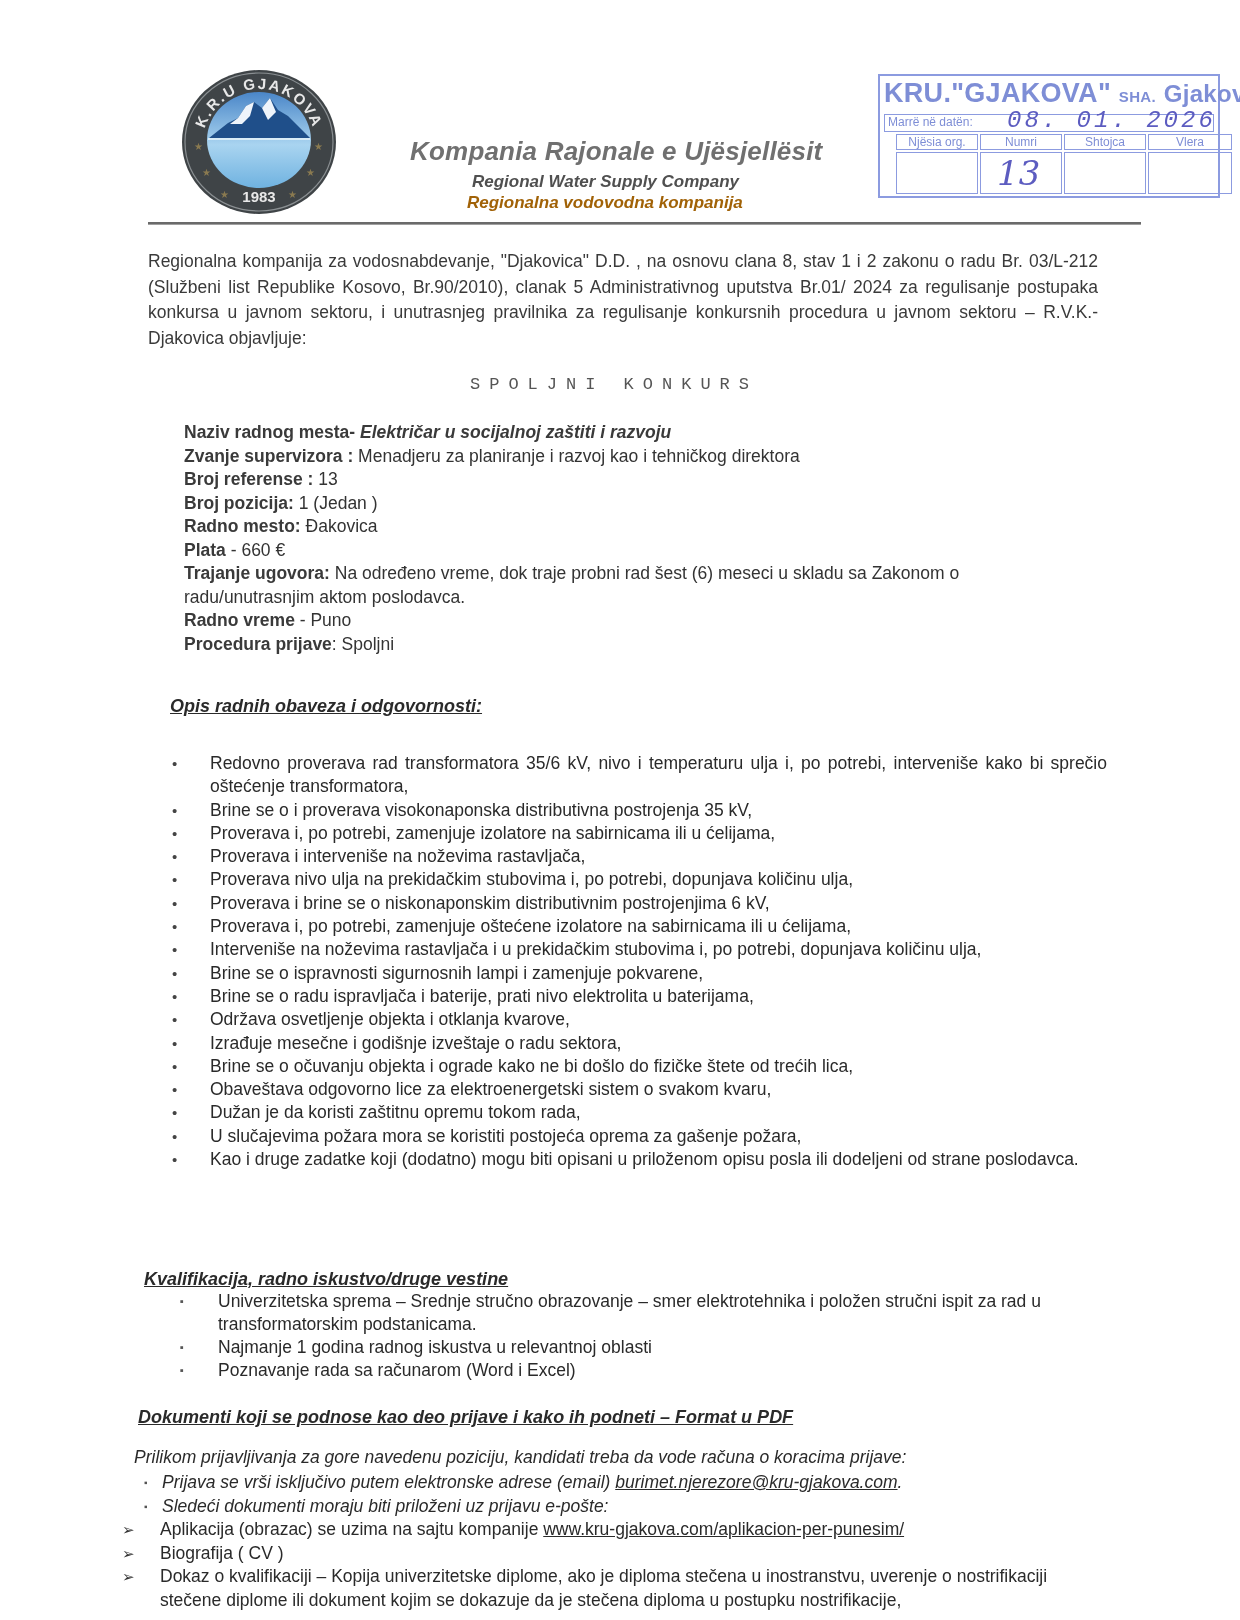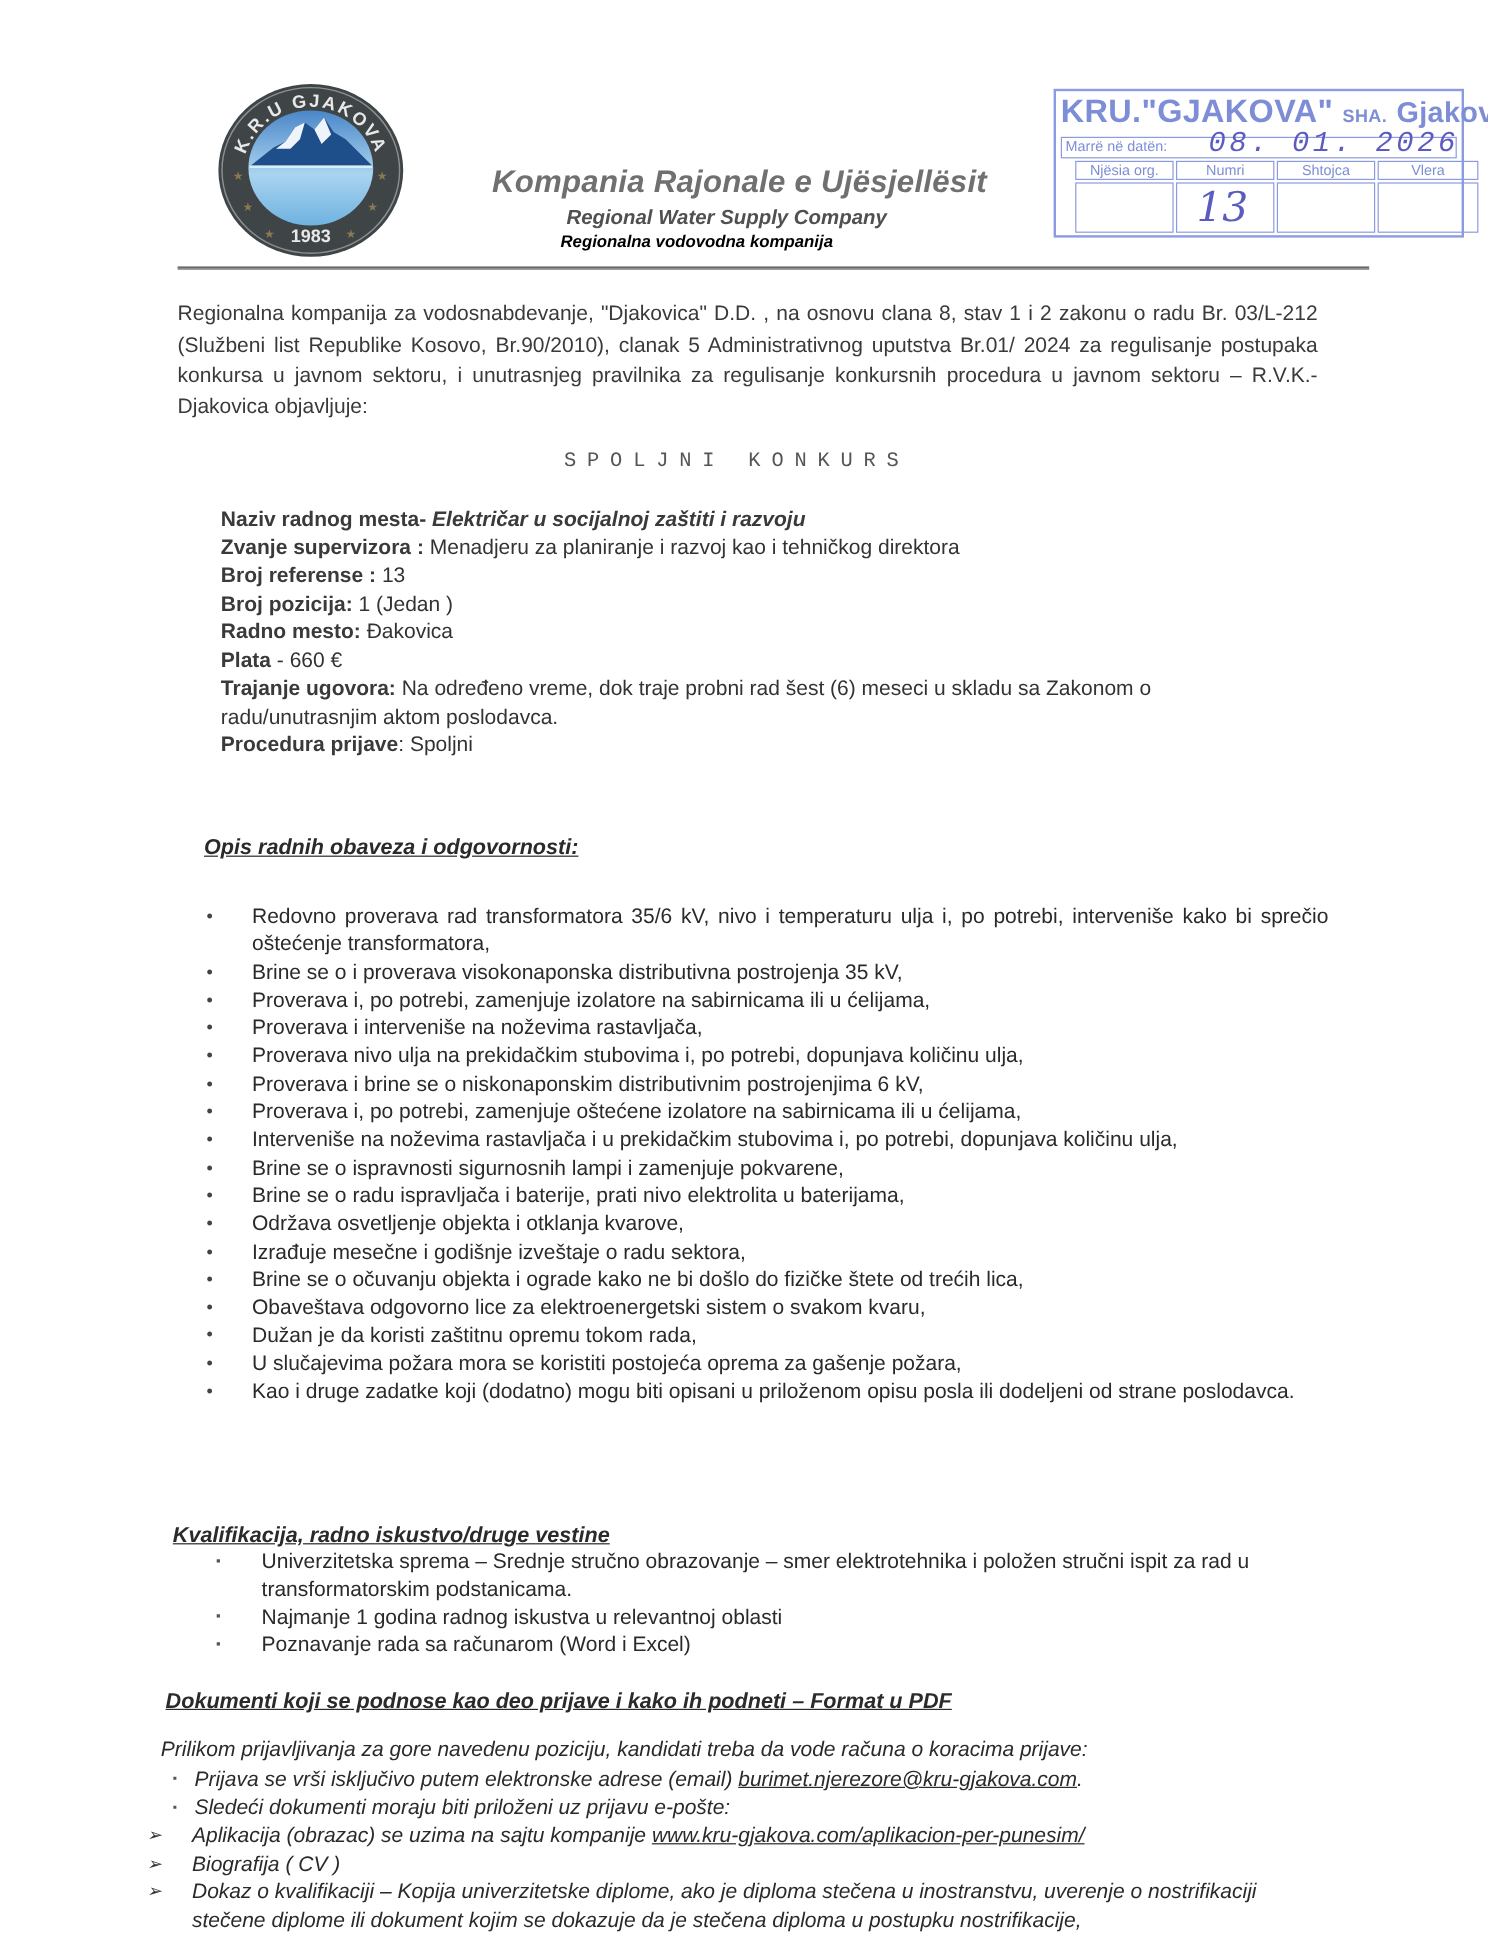--- a/index.html
+++ b/index.html
@@ -5,21 +5,21 @@
   html, body { margin: 0; padding: 0; background: #ffffff; }
   body { width: 1240px; height: 1620px; position: relative; overflow: hidden;
          font-family: "Liberation Sans Narrow", "Liberation Sans", sans-serif; color: #2a2a2a; }
   .abs { position: absolute; }
 
   
   .logo { left: 180px; top: 68px; width: 158px; height: 148px; }
   .brand-main { left: 410px; top: 136px; font-size: 26px; font-style: italic; font-weight: bold;
                 color: #707070; white-space: nowrap; letter-spacing: 0.2px; }
   .brand-sub1 { left: 472px; top: 172px; font-size: 17px; font-style: italic; font-weight: bold; color: #505050; white-space: nowrap; }
-  .brand-sub2 { left: 467px; top: 193px; font-size: 14px; font-style: italic; font-weight: bold; color: #000000; white-space: nowrap; }
+  .brand-sub2 { left: 467px; top: 193px; font-size: 17px; font-style: italic; font-weight: bold; color: #a16207; white-space: nowrap; }
   .hr-line { left: 148px; top: 222px; width: 993px; height: 0; border-top: 2px solid #6a6a6a; border-bottom: 1px solid #a0a0a0; }
 
   
   .stamp { left: 878px; top: 74px; width: 342px; height: 124px; border: 2px solid #8c9be0; color: #7e8ed6; box-sizing: border-box; }
   .stamp-title { position: absolute; left: 4px; top: 2px; font-size: 27px; font-weight: bold; white-space: nowrap; letter-spacing: 0.3px; }
   .stamp-title small { font-size: 15px; }
   .stamp-title .gj { font-size: 24px; }
   .stamp-daterow { position: absolute; left: 4px; top: 38px; width: 330px; height: 18px; border: 1px solid #8c9be0; box-sizing: border-box; }
   .stamp-datelbl { position: absolute; left: 3px; top: 0px; font-size: 12px; white-space: nowrap; }
   .stamp-dateval { position: absolute; left: 122px; top: -8px; font-size: 24px; font-style: italic; font-family: Liberation Mono, monospace;
@@ -48,21 +48,21 @@
   
   .quals { left: 180px; top: 1290px; width: 900px; font-size: 17.5px; line-height: 23px; color: #2a2a2a; margin: 0; padding: 0; list-style: none; }
   .quals li { position: relative; padding-left: 38px; }
   .quals li::before { content: "▪"; position: absolute; left: 0; top: 0; font-size: 11px; color: #555; }
 
   
   .docs-intro { left: 134px; top: 1447px; font-size: 17.5px; font-style: italic; color: #2a2a2a; white-space: nowrap; }
   .docs-sq { left: 144px; top: 1471px; font-size: 17.5px; line-height: 23.5px; font-style: italic; color: #2a2a2a; margin: 0; padding: 0; list-style: none; }
   .docs-sq li { position: relative; padding-left: 18px; white-space: nowrap; }
   .docs-sq li::before { content: "▪"; position: absolute; left: 0; top: 0; font-size: 10px; font-style: normal; color: #555; }
-  .docs-arrow { left: 122px; top: 1518px; width: 980px; font-size: 17.5px; line-height: 23.5px; color: #2a2a2a; margin: 0; padding: 0; list-style: none; font-style: italic; }
+  .docs-arrow { left: 122px; top: 1518px; width: 980px; font-size: 17.5px; line-height: 23.5px; color: #2a2a2a; margin: 0; padding: 0; list-style: none; }
   .docs-arrow li { position: relative; padding-left: 38px; }
   .docs-arrow li::before { content: "➢"; position: absolute; left: 0; top: 0; font-size: 15px; color: #333; }
   a.link { color: #2a2a2a; text-decoration: underline; }
 </style>
 </head>
 <body>
 
 <div class="abs logo">
   <svg width="158" height="148" viewBox="0 0 158 148">
     <defs>
@@ -123,20 +123,21 @@
 <div class="abs title">SPOLJNI  KONKURS</div>
 
 <div class="abs fields">
   <div class="row"><b>Naziv radnog mesta-</b> <i>Električar u socijalnoj zaštiti i razvoju</i></div>
   <div class="row"><b>Zvanje supervizora :</b> <span>Menadjeru za planiranje i razvoj kao i tehničkog direktora</span></div>
   <div class="row"><b>Broj referense :</b> <span>13</span></div>
   <div class="row"><b>Broj pozicija:</b> <span>1 (Jedan )</span></div>
   <div class="row"><b>Radno mesto:</b> <span> Đakovica</span></div>
   <div class="row"><b>Plata</b> <span>- 660 €</span></div>
   <div class="row" style="width:880px"><b>Trajanje ugovora:</b> <span> Na određeno vreme, dok traje probni rad šest (6) meseci u skladu sa Zakonom o radu/unutrasnjim aktom poslodavca.</span></div>
+  <div class="row"><b>Radno vreme</b> <span>- Puno</span></div>
   <div class="row"><b>Procedura prijave</b><span>: Spoljni</span></div>
 </div>
 
 <div class="abs section-h" style="left:170px; top:696px;">Opis radnih obaveza i odgovornosti:</div>
 <ul class="abs duties">
   <li>Redovno proverava rad transformatora 35/6 kV, nivo i temperaturu ulja i, po potrebi, interveniše kako bi sprečio oštećenje transformatora,</li>
   <li>Brine se o i proverava visokonaponska distributivna postrojenja 35 kV,</li>
   <li>Proverava i, po potrebi, zamenjuje izolatore na sabirnicama ili u ćelijama,</li>
   <li>Proverava i interveniše na noževima rastavljača,</li>
   <li>Proverava nivo ulja na prekidačkim stubovima i, po potrebi, dopunjava količinu ulja,</li>

